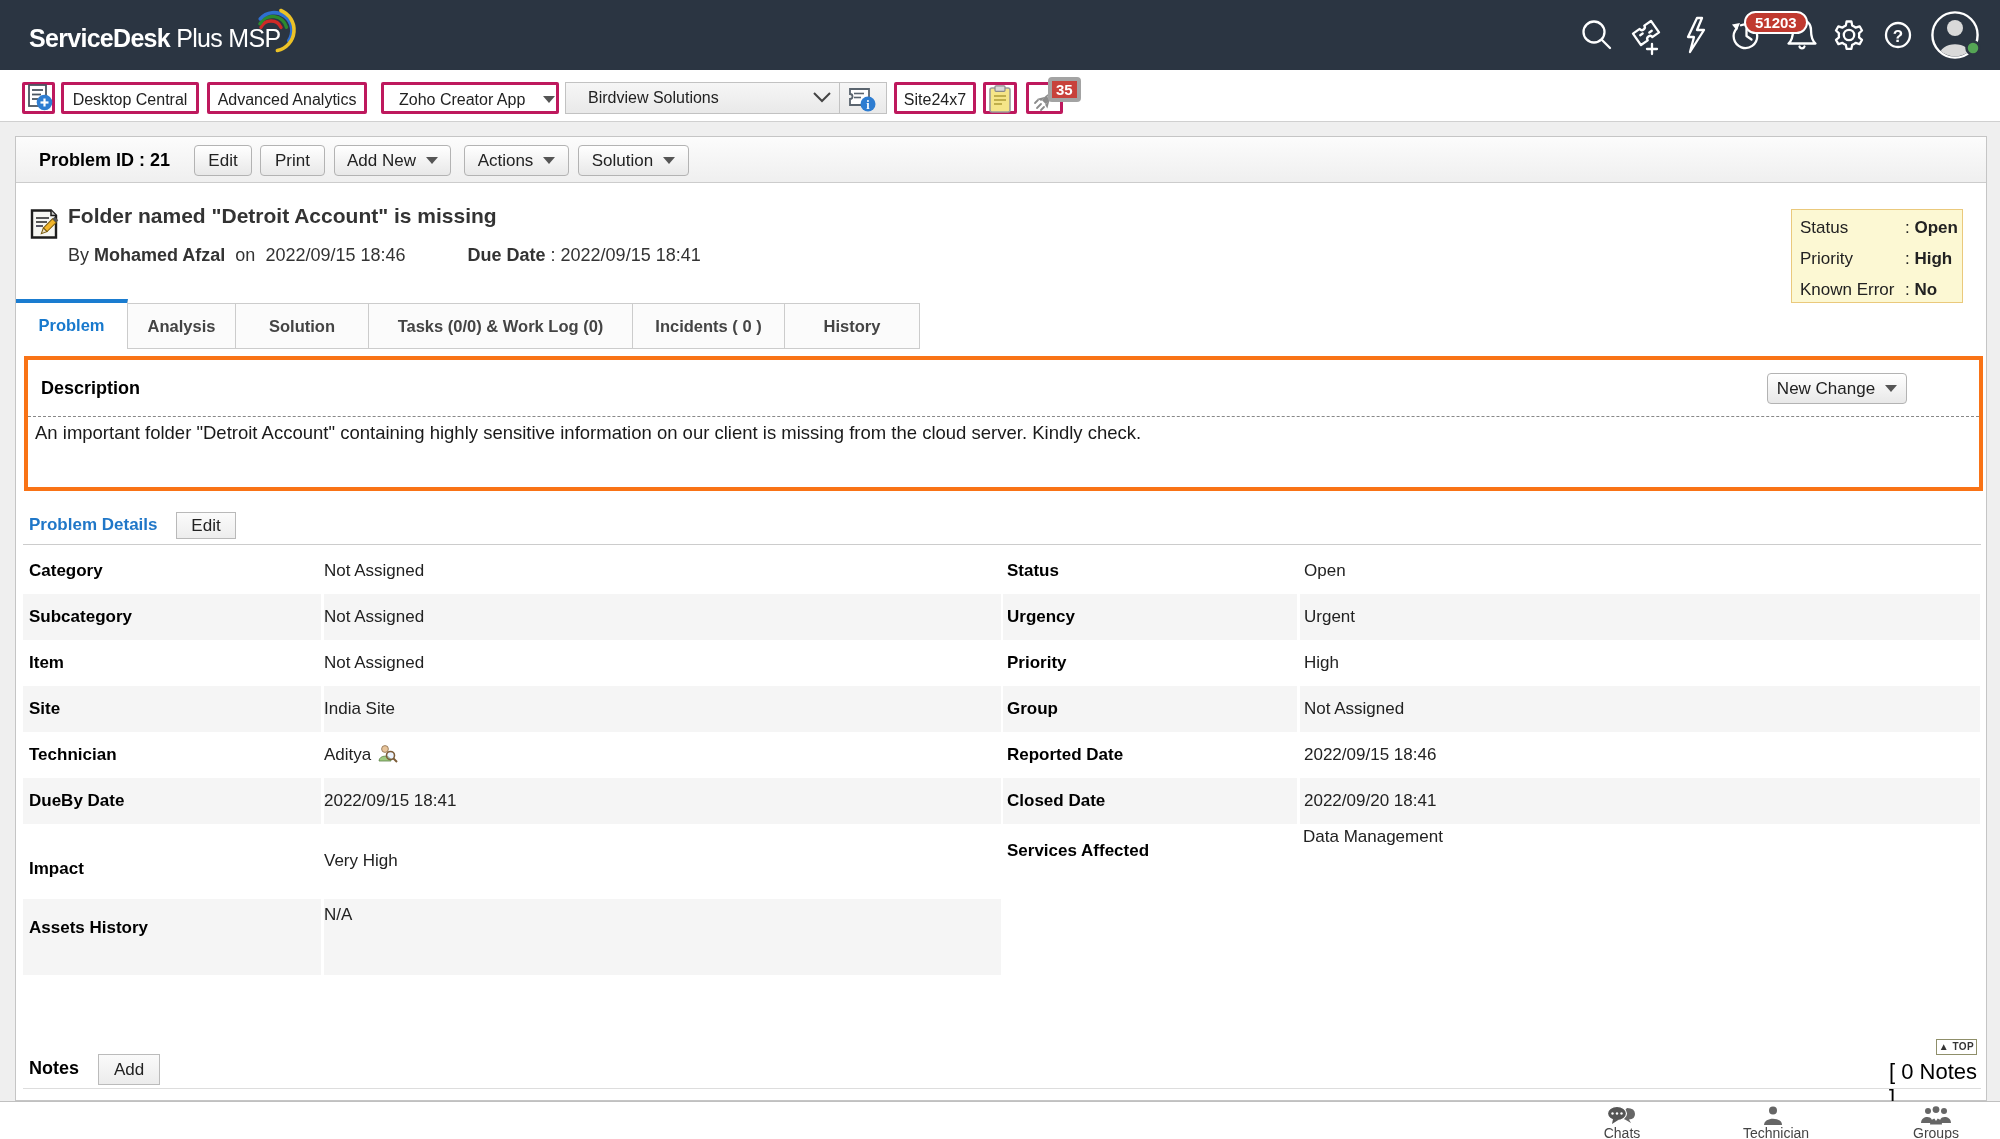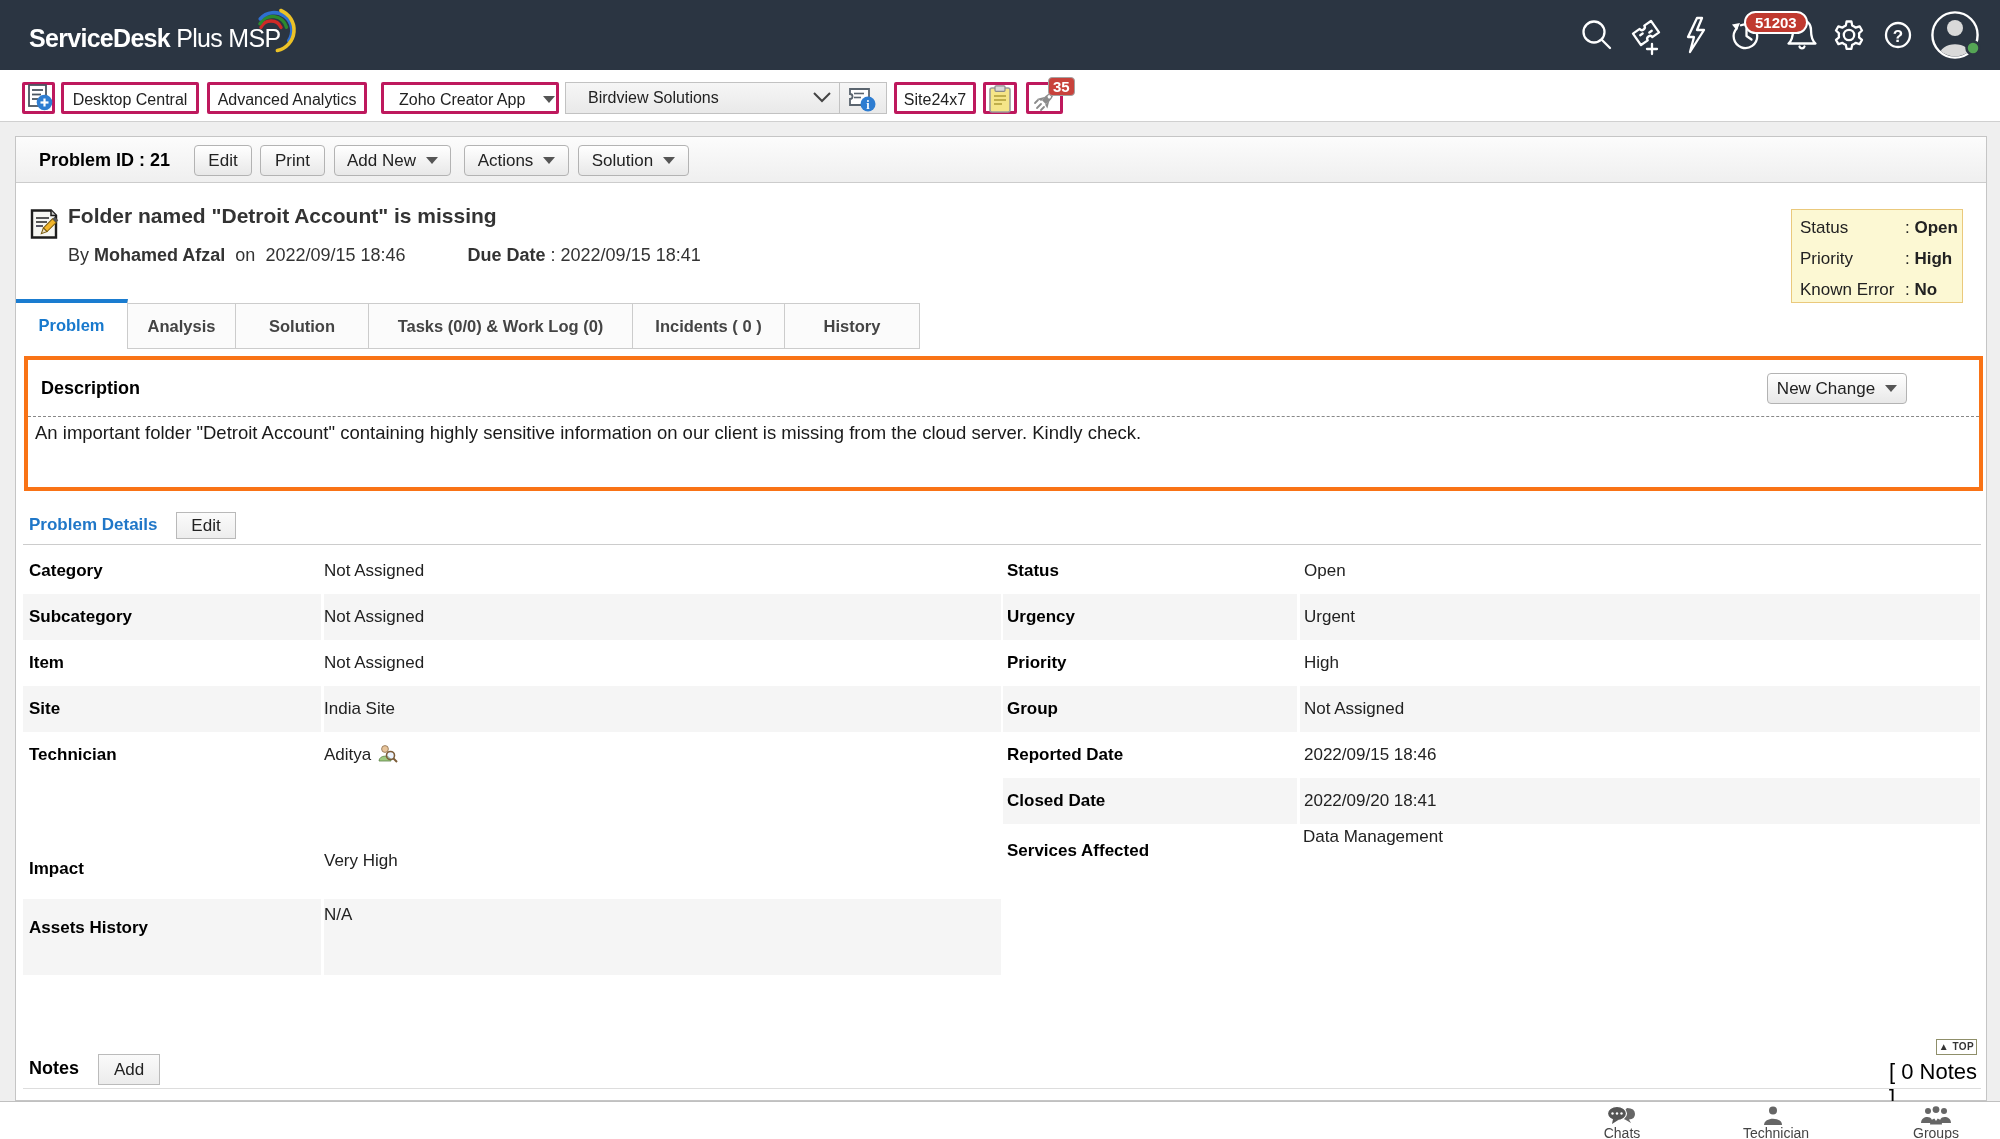--- a/index.html
+++ b/index.html
@@ -169,21 +169,21 @@
         <path d="M2.8 -0.5 L7 6.5 L2.8 5.5 Z"></path>
         <circle cx="0" cy="-3.2" r="1.7" fill="#fff"></circle>
       </g>
     </g>
     <g stroke="#8b8b8b" stroke-width="1.8" stroke-linecap="round">
       <line x1="10" y1="20" x2="6" y2="24"></line>
       <line x1="13" y1="23" x2="10" y2="26"></line>
       <line x1="7" y1="16" x2="4" y2="19"></line>
     </g>
   </svg>
-  <div style="position:absolute; left:1048px; top:7px; background:#c8423b; border:1px solid #a3a3a3; border-radius:4px; color:#fff; font-size:15px; font-weight:bold; line-height:17px; padding:0 4px;">35</div>
+  <div style="position:absolute; left:1048px; top:7px; background:#c8423b; border:4px solid #a3a3a3; border-radius:4px; color:#fff; font-size:15px; font-weight:bold; line-height:17px; padding:0 4px;">35</div>
 </div>
 
 <div class="panel">
   <div class="pidbar">
     <div class="pidtext">Problem ID : 21</div>
     <div class="gbtn" style="left:178px; width:58px;">Edit</div>
     <div class="gbtn" style="left:244px; width:65px;">Print</div>
     <div class="gbtn" style="left:318px; width:117px;">Add New<span class="caret"></span></div>
     <div class="gbtn" style="left:448px; width:105px;">Actions<span class="caret"></span></div>
     <div class="gbtn" style="left:562px; width:111px;">Solution<span class="caret"></span></div>
@@ -252,20 +252,26 @@
     <div class="cell-value" style="left:301px; line-height:46px;">India Site</div>
   </div>
   <div class="trow" style="left:7px; top:595px; width:978px; height:46px;">
     <div class="cell-label" style="left:6px; line-height:46px;">Technician</div>
     <div class="cell-value" style="left:301px; line-height:46px;">Aditya <svg width="22" height="22" viewBox="0 0 22 22" style="vertical-align:-5px;">
           <circle cx="9" cy="6" r="3.4" fill="#e8c49a" stroke="#8a6d4e" stroke-width="0.8"></circle>
           <path d="M3 18 C3 11.5 15 11.5 15 18 Z" fill="#9ec97e" stroke="#5d8248" stroke-width="0.8"></path>
           <circle cx="14.5" cy="12.5" r="4" fill="rgba(200,220,255,0.35)" stroke="#7b5c38" stroke-width="1.6"></circle>
           <line x1="17.5" y1="15.5" x2="21" y2="19" stroke="#7b5c38" stroke-width="2"></line>
         </svg></div>
+  </div>
+  <div class="trow gray" style="left:7px; top:641px; width:978px; height:46px;">
+    <div class="gbg" style="left:0; width:298px;"></div>
+      <div class="gbg" style="left:301px; width:677px;"></div>
+    <div class="cell-label" style="left:6px; line-height:46px;">DueBy Date</div>
+    <div class="cell-value" style="left:301px; line-height:46px;">2022/09/15 18:41</div>
   </div>
   <div class="trow" style="left:7px; top:687px; width:978px; height:75px;">
     <div class="cell-label" style="left:6px; top:35px;">Impact</div>
     <div class="cell-value" style="left:301px; top:27px;">Very High</div>
   </div>
   <div class="trow gray" style="left:7px; top:762px; width:978px; height:76px;">
     <div class="gbg" style="left:0; width:298px;"></div>
       <div class="gbg" style="left:301px; width:677px;"></div>
     <div class="cell-label" style="left:6px; top:19px;">Assets History</div>
     <div class="cell-value" style="left:301px; top:6px;">N/A</div>

